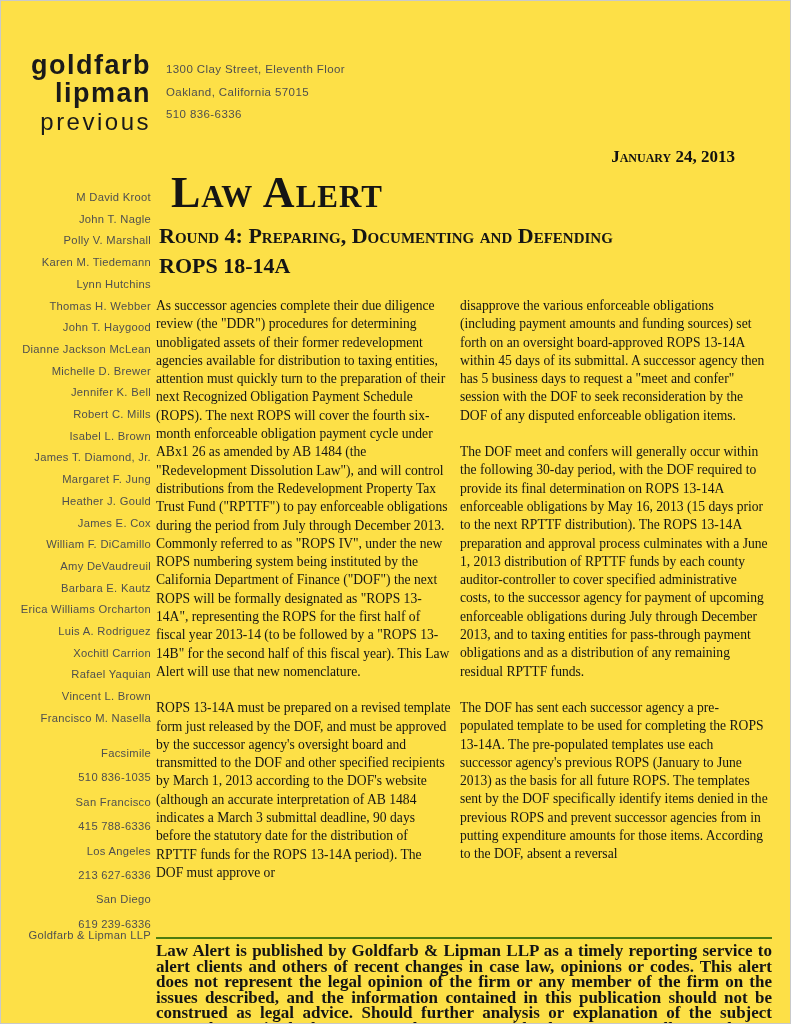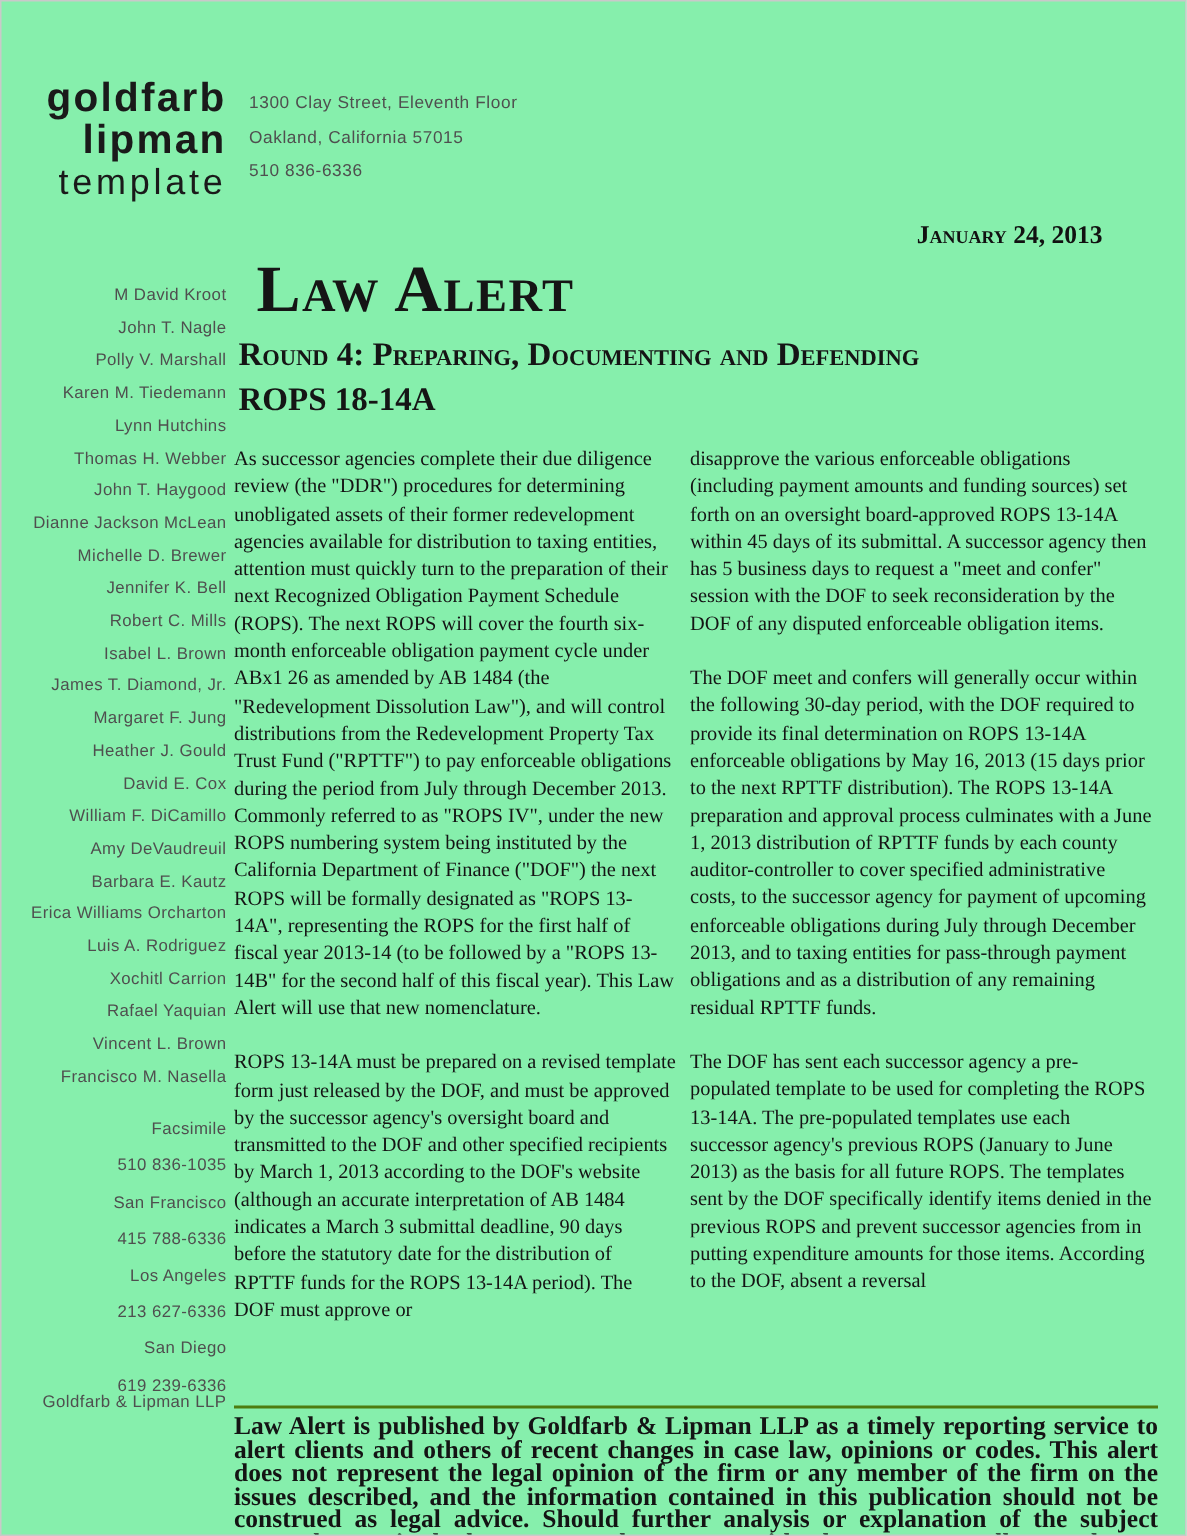--- a/index.html
+++ b/index.html
@@ -2,21 +2,21 @@
 <html><head>
 <meta charset="utf-8">
 <style>
   * { margin: 0; padding: 0; box-sizing: border-box; }
   html, body { background: #e8e8e8; }
   .page {
     position: relative;
     width: 791px;
     height: 1024px;
     margin: 0 auto;
-    background: #86efac;
+    background: #fde047;
     border: 1px solid #c9c9c9;
     overflow: hidden;
     font-family: "Liberation Serif", serif;
     color: #111111;
   }
 
   
   .logo-block {
     position: absolute;
     left: 0; top: 50px;
@@ -144,21 +144,21 @@
   }
 </style>
 </head>
 <body>
 
 <div class="page">
 
   <div class="logo-block">
     <div class="logo-line-bold">goldfarb</div>
     <div class="logo-line-bold">lipman</div>
-    <div class="logo-line-light">template</div>
+    <div class="logo-line-light">previous</div>
   </div>
 
   <div class="address-block">
     <div>1300 Clay Street, Eleventh Floor</div>
     <div>Oakland, California  57015</div>
     <div>510 836-6336</div>
   </div>
 
   <div class="date-line">January 24, 2013</div>
 
@@ -174,21 +174,21 @@
     <div>Thomas H. Webber</div>
     <div>John T. Haygood</div>
     <div>Dianne Jackson McLean</div>
     <div>Michelle D. Brewer</div>
     <div>Jennifer K. Bell</div>
     <div>Robert C. Mills</div>
     <div>Isabel L. Brown</div>
     <div>James T. Diamond, Jr.</div>
     <div>Margaret F. Jung</div>
     <div>Heather J. Gould</div>
-    <div>David E. Cox</div>
+    <div>James E. Cox</div>
     <div>William F. DiCamillo</div>
     <div>Amy DeVaudreuil</div>
     <div>Barbara E. Kautz</div>
     <div>Erica Williams Orcharton</div>
     <div>Luis A. Rodriguez</div>
     <div>Xochitl Carrion</div>
     <div>Rafael Yaquian</div>
     <div>Vincent L. Brown</div>
     <div>Francisco M. Nasella</div>
   </div>

